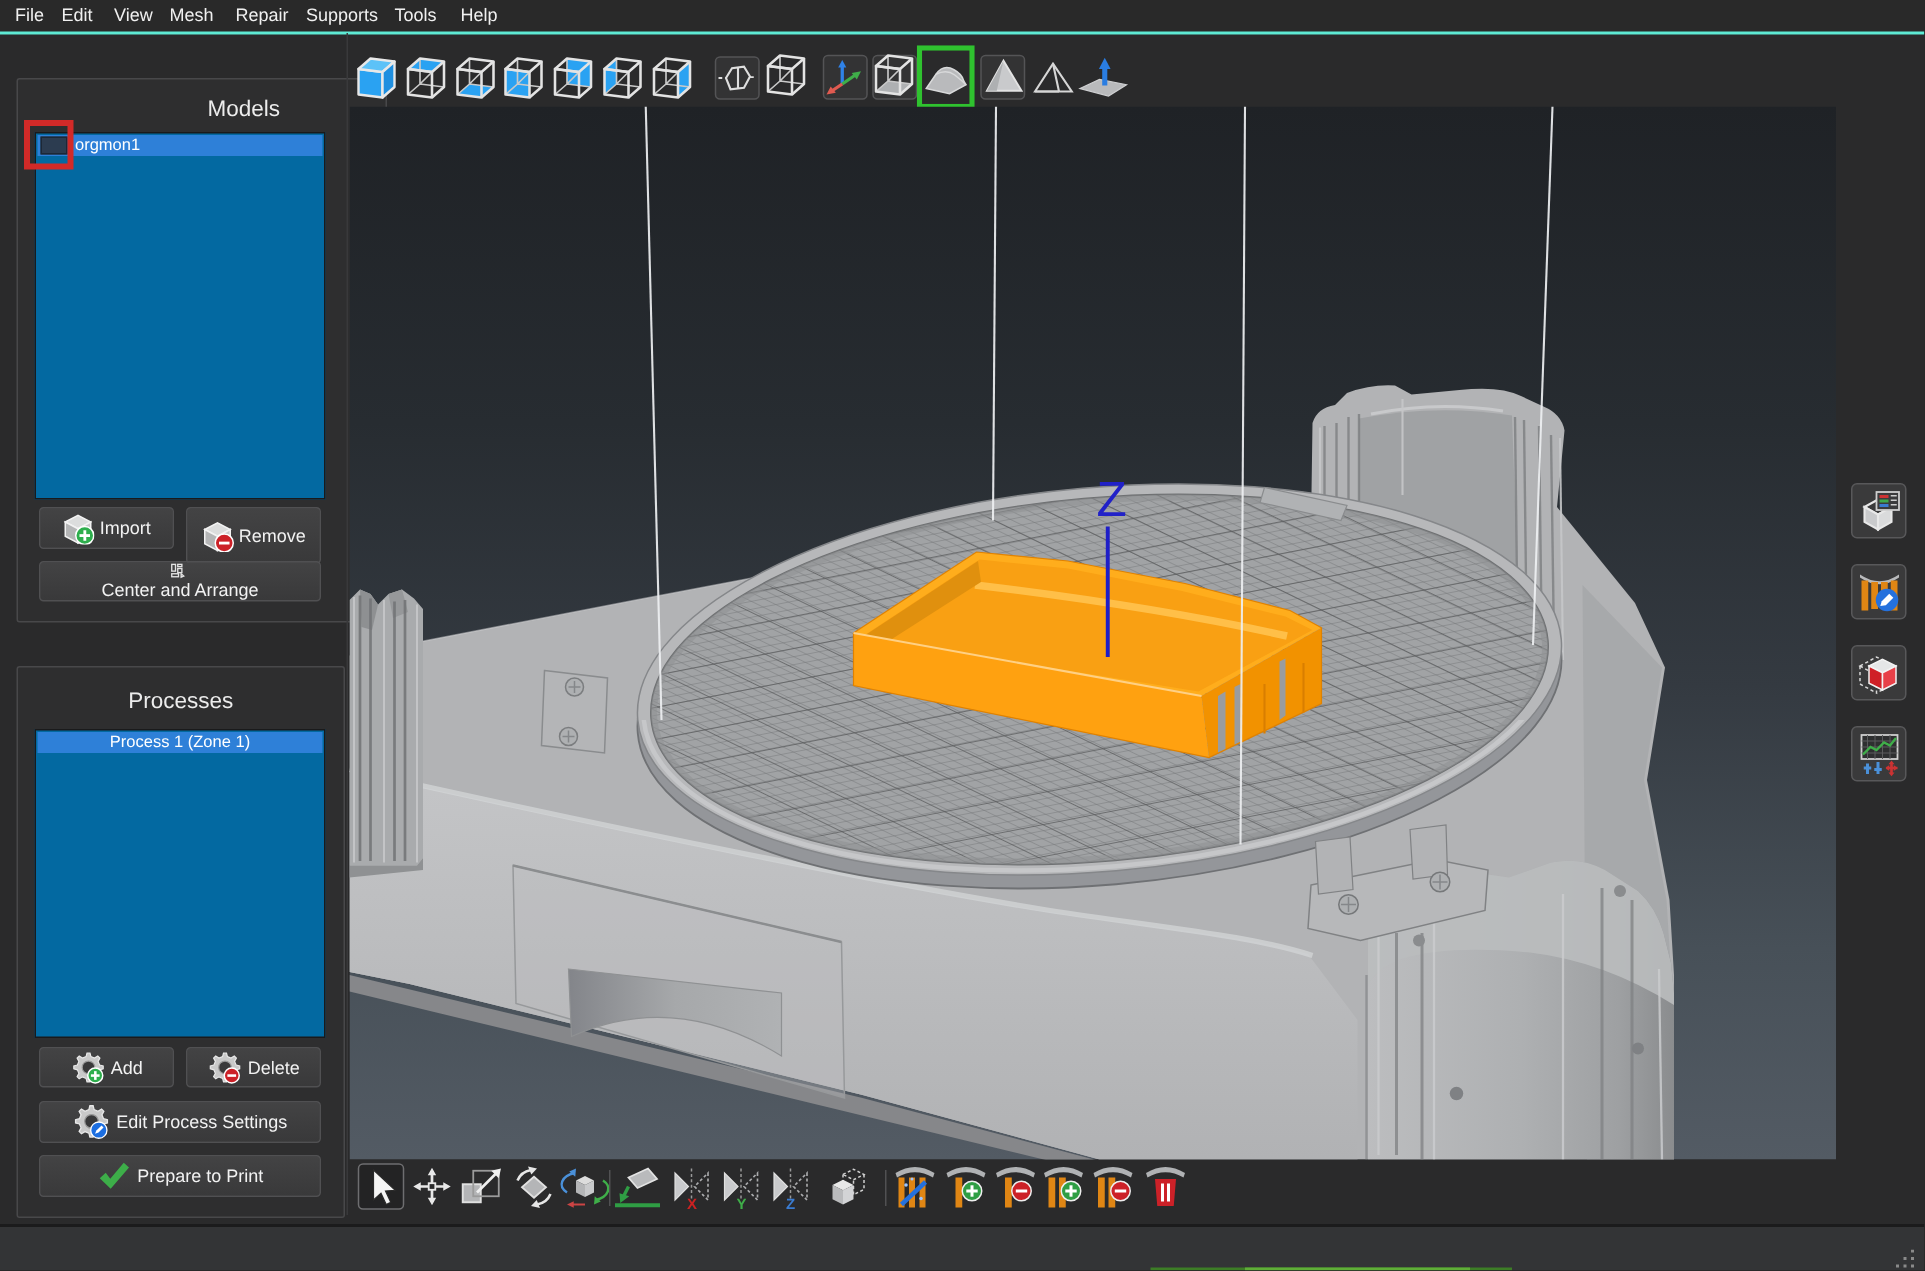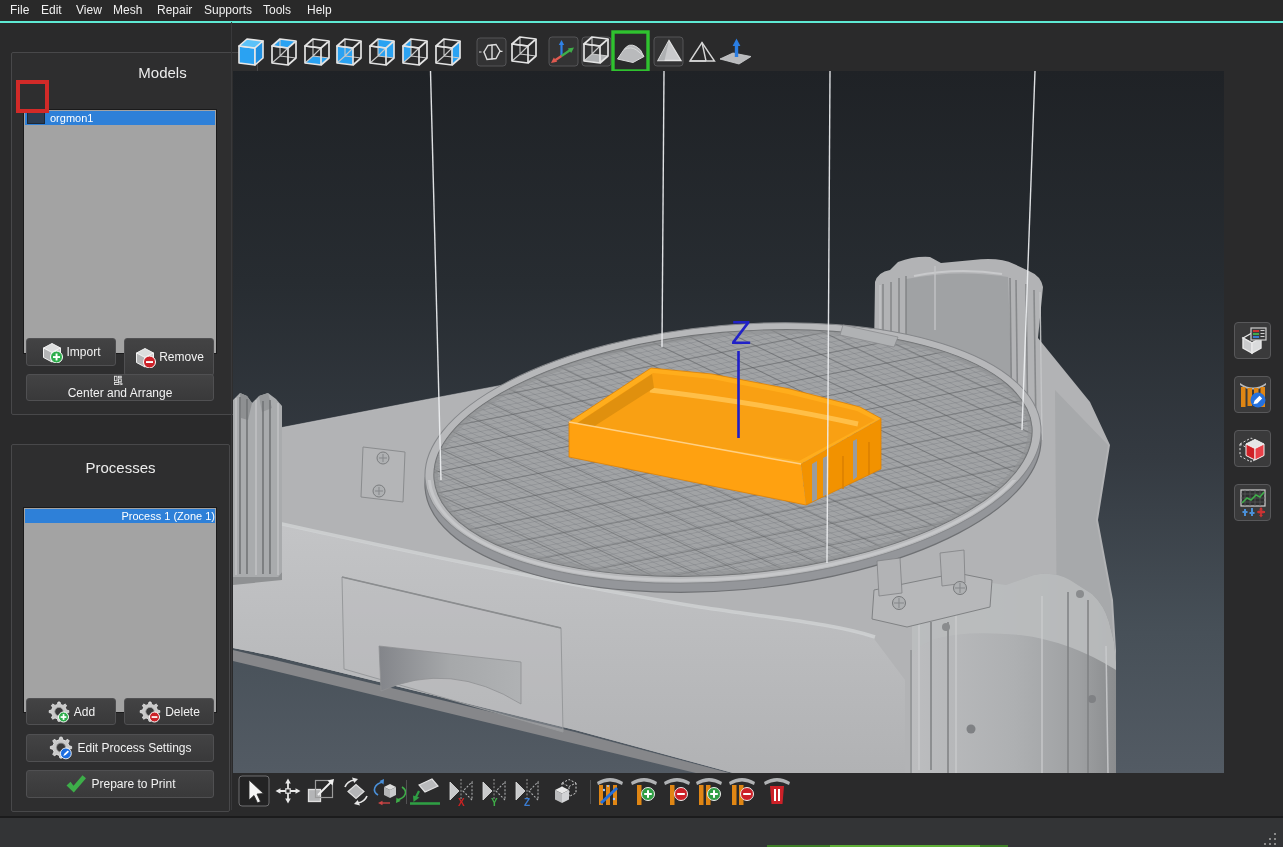--- a/index.html
+++ b/index.html
@@ -5,21 +5,21 @@
   html,body{margin:0;padding:0;background:#2a2a2b;}
   #app{position:relative;width:1283px;height:847px;overflow:hidden;
        font-family:"Liberation Sans",sans-serif;background:#2a2a2b;}
   .abs{position:absolute;}
   
   #menubar{left:0;top:0;width:1283px;height:21px;background:#292929;border-bottom:2px solid #5eead4;}
   #menubar span{position:absolute;top:3px;font-size:12px;color:#f0f0f0;}
   
   .panel{background:#2e2e2f;border:1px solid #48484a;border-radius:2px;}
   .ptitle{position:absolute;width:100%;text-align:center;color:#ececec;font-size:15px;}
-  .listbox{position:absolute;background:#a3a3a3;border:1px solid #1a1a1b;margin-top:21px;}
+  .listbox{position:absolute;background:#0369a1;border:1px solid #1a1a1b;}
   .sel{position:absolute;left:1px;right:1px;height:14px;background:#2e80d8;color:#fff;font-size:11px;line-height:14px;}
   .btn{position:absolute;background:linear-gradient(#434344,#39393a);border:1px solid #505052;
        border-radius:3px;color:#f2f2f2;font-size:12px;display:flex;align-items:center;justify-content:center;box-sizing:border-box;}
   .btn svg{margin-right:3px;}
   
   #viewport{left:233px;top:71px;width:991px;height:702px;}
   
   .rbtn{position:absolute;left:1234px;width:37px;height:37px;background:#3a3a3b;border:1px solid #58585a;
         border-radius:4px;box-sizing:border-box;display:flex;align-items:center;justify-content:center;}
   
@@ -79,21 +79,21 @@
           <path d="M 15.5,15 L 19,18 L 15.5,19.5 Z"></path>
         </g>
       </svg>
       <span>Center and Arrange</span>
     </div>
   </div>
   <div class="abs" style="left:16px;top:80px;width:25px;height:25px;border:4px solid #d22a28;"></div>
   <div class="abs panel" style="left:11px;top:444px;width:217px;height:366px;">
     <div class="ptitle" style="top:14px;">Processes</div>
     <div class="listbox" style="left:11px;top:41px;width:192px;height:204px;">
-      <div class="sel" style="top:1px;text-align:right;">Process 1 (Zone 1)</div>
+      <div class="sel" style="top:1px;text-align:center;">Process 1 (Zone 1)</div>
     </div>
     <div class="btn" style="left:14px;top:253px;width:90px;height:27px;">
       <svg width="24" height="24" viewBox="0 0 24 24">
         <g fill="#c9c9c9" stroke="#e8e8e8" stroke-width="0.8">
           <path d="M11,2 L13,2 L13.6,4.4 L16,5.4 L18.2,4 L19.6,5.4 L18.4,7.6 L19.4,10 L21.8,10.6 L21.8,12.6 L19.4,13.2 L18.4,15.6 L19.6,17.8 L18.2,19.2 L16,17.9 L13.6,18.9 L13,21.3 L11,21.3 L10.4,18.9 L8,17.9 L5.8,19.2 L4.4,17.8 L5.6,15.6 L4.6,13.2 L2.2,12.6 L2.2,10.6 L4.6,10 L5.6,7.6 L4.4,5.4 L5.8,4 L8,5.4 L10.4,4.4 Z"></path>
           <circle cx="12" cy="11.6" r="4.2" fill="#39393a" stroke="#9a9a9a"></circle>
         </g>
         <circle cx="16.5" cy="17" r="5" fill="#2eae4d" stroke="#fff" stroke-width="1"></circle>
         <rect x="13.6" y="16.2" width="5.8" height="1.7" fill="#fff"></rect>
         <rect x="15.7" y="14.1" width="1.7" height="5.8" fill="#fff"></rect>

